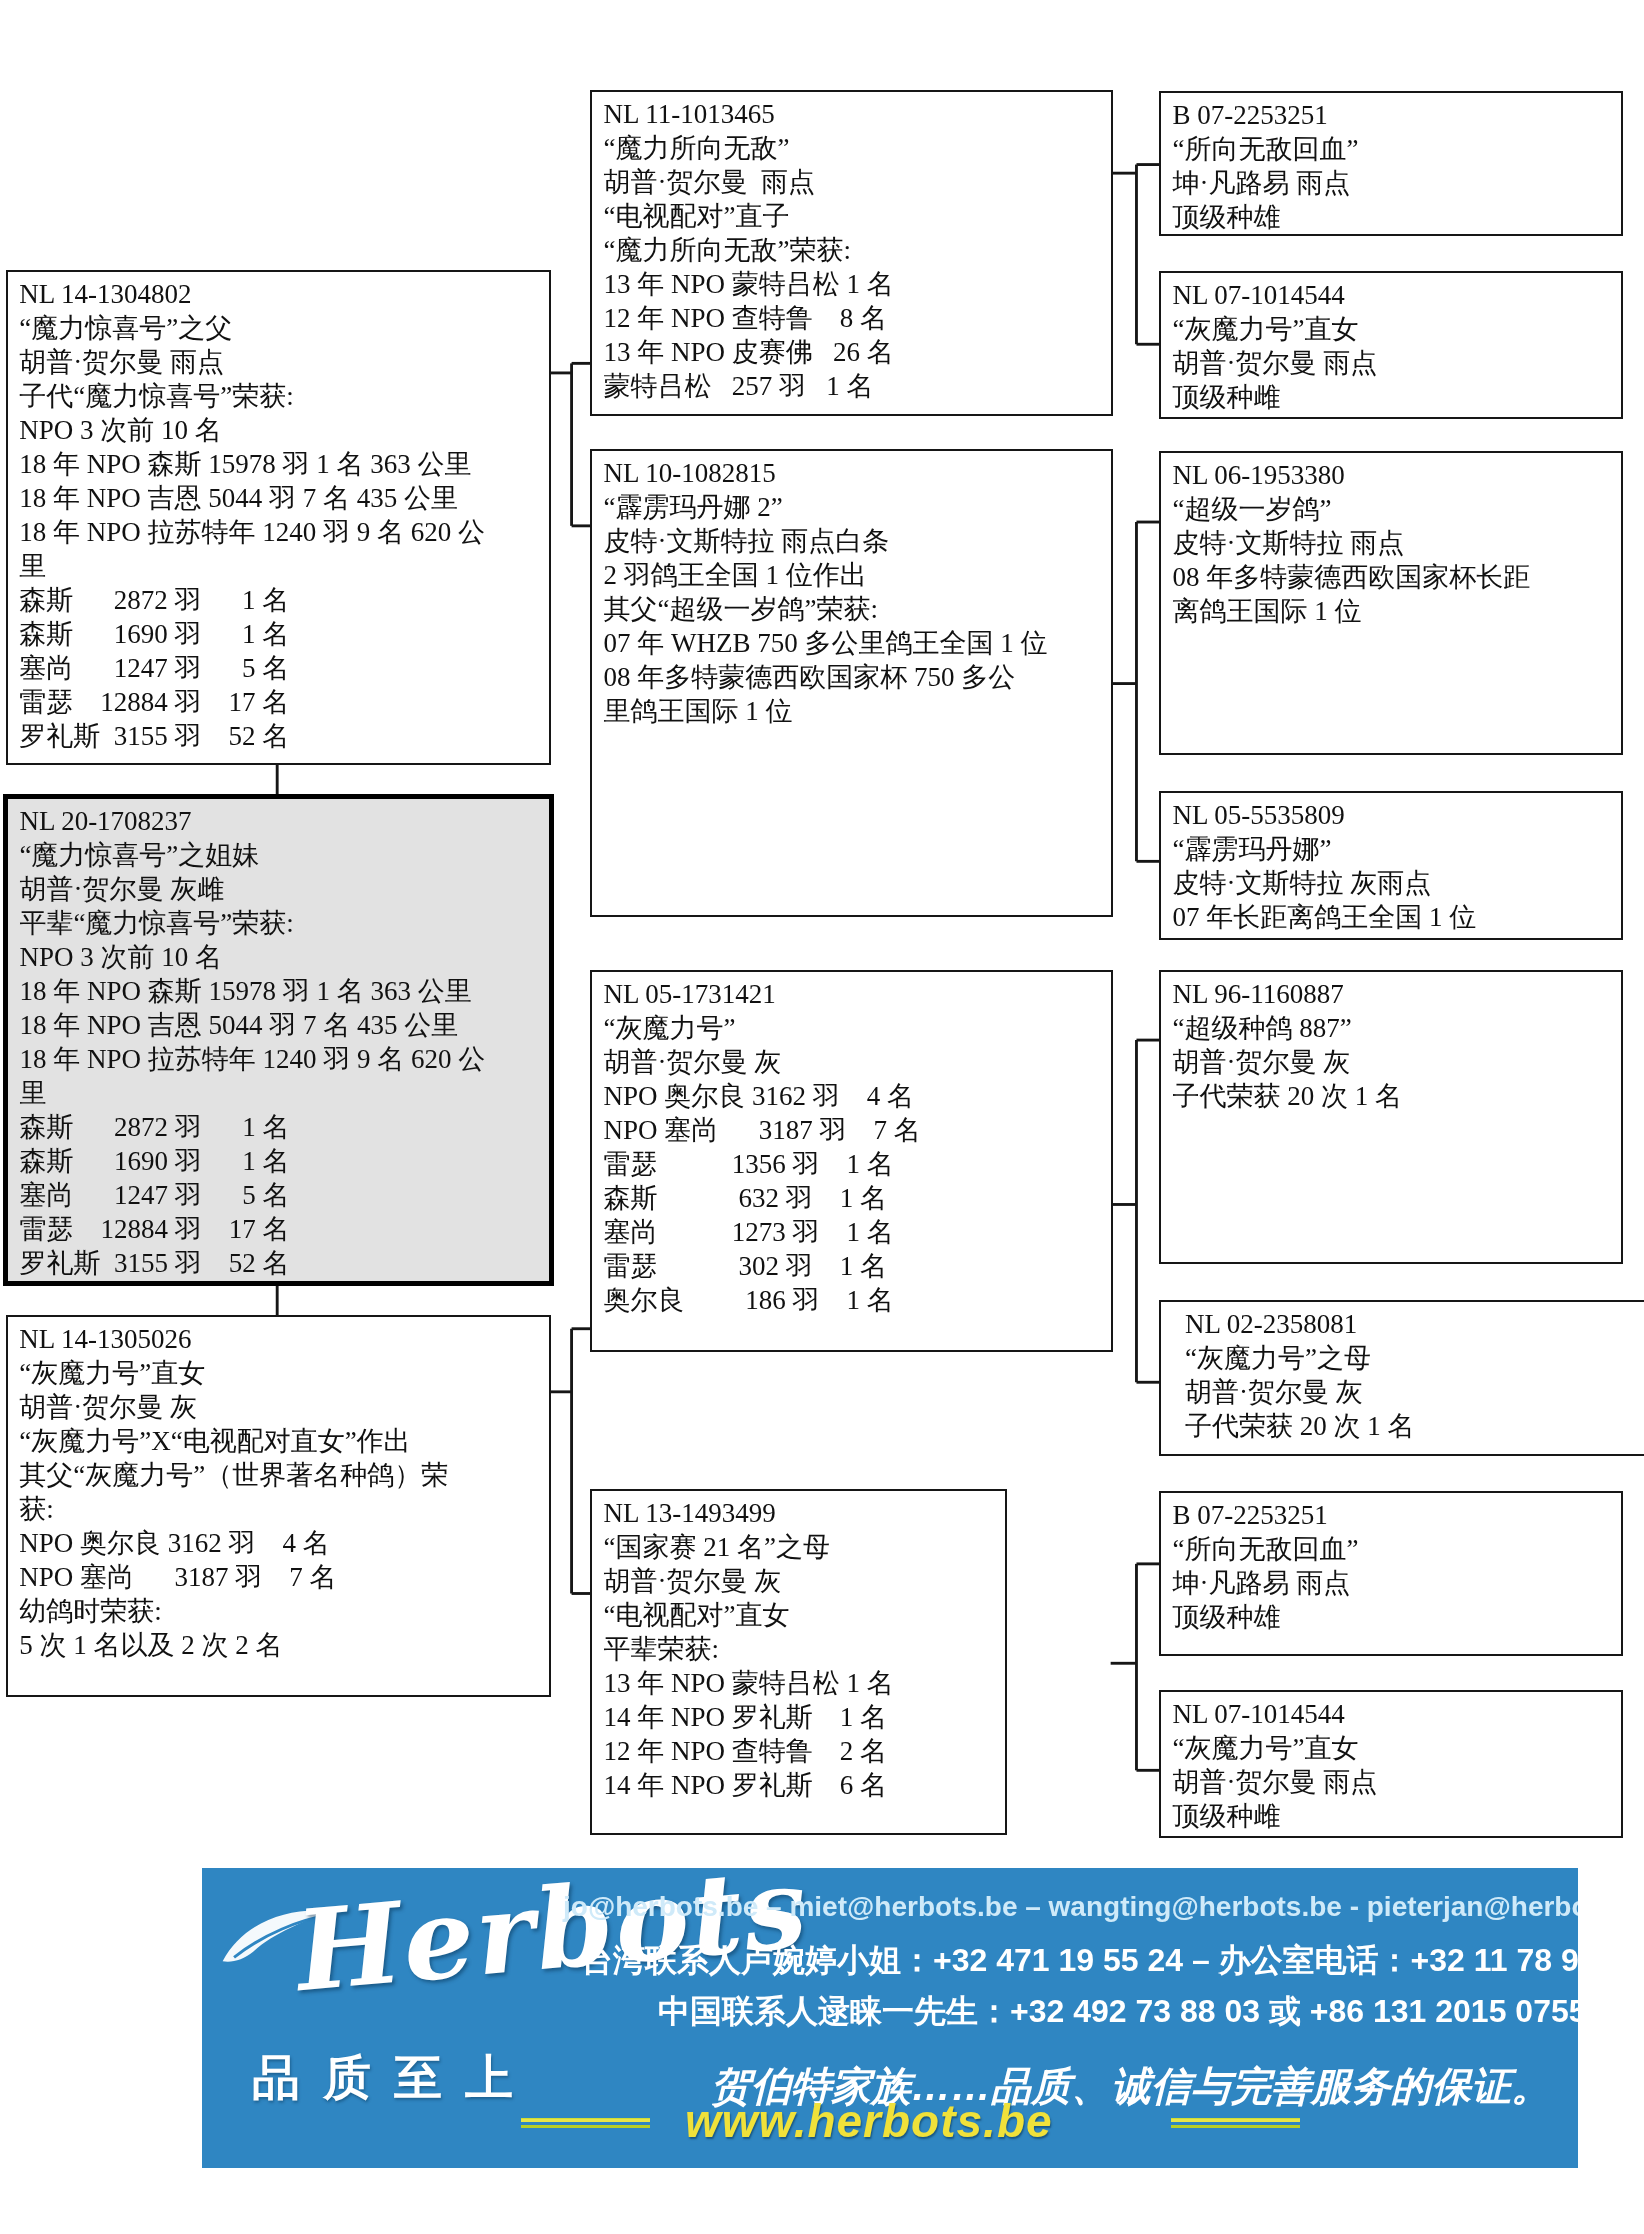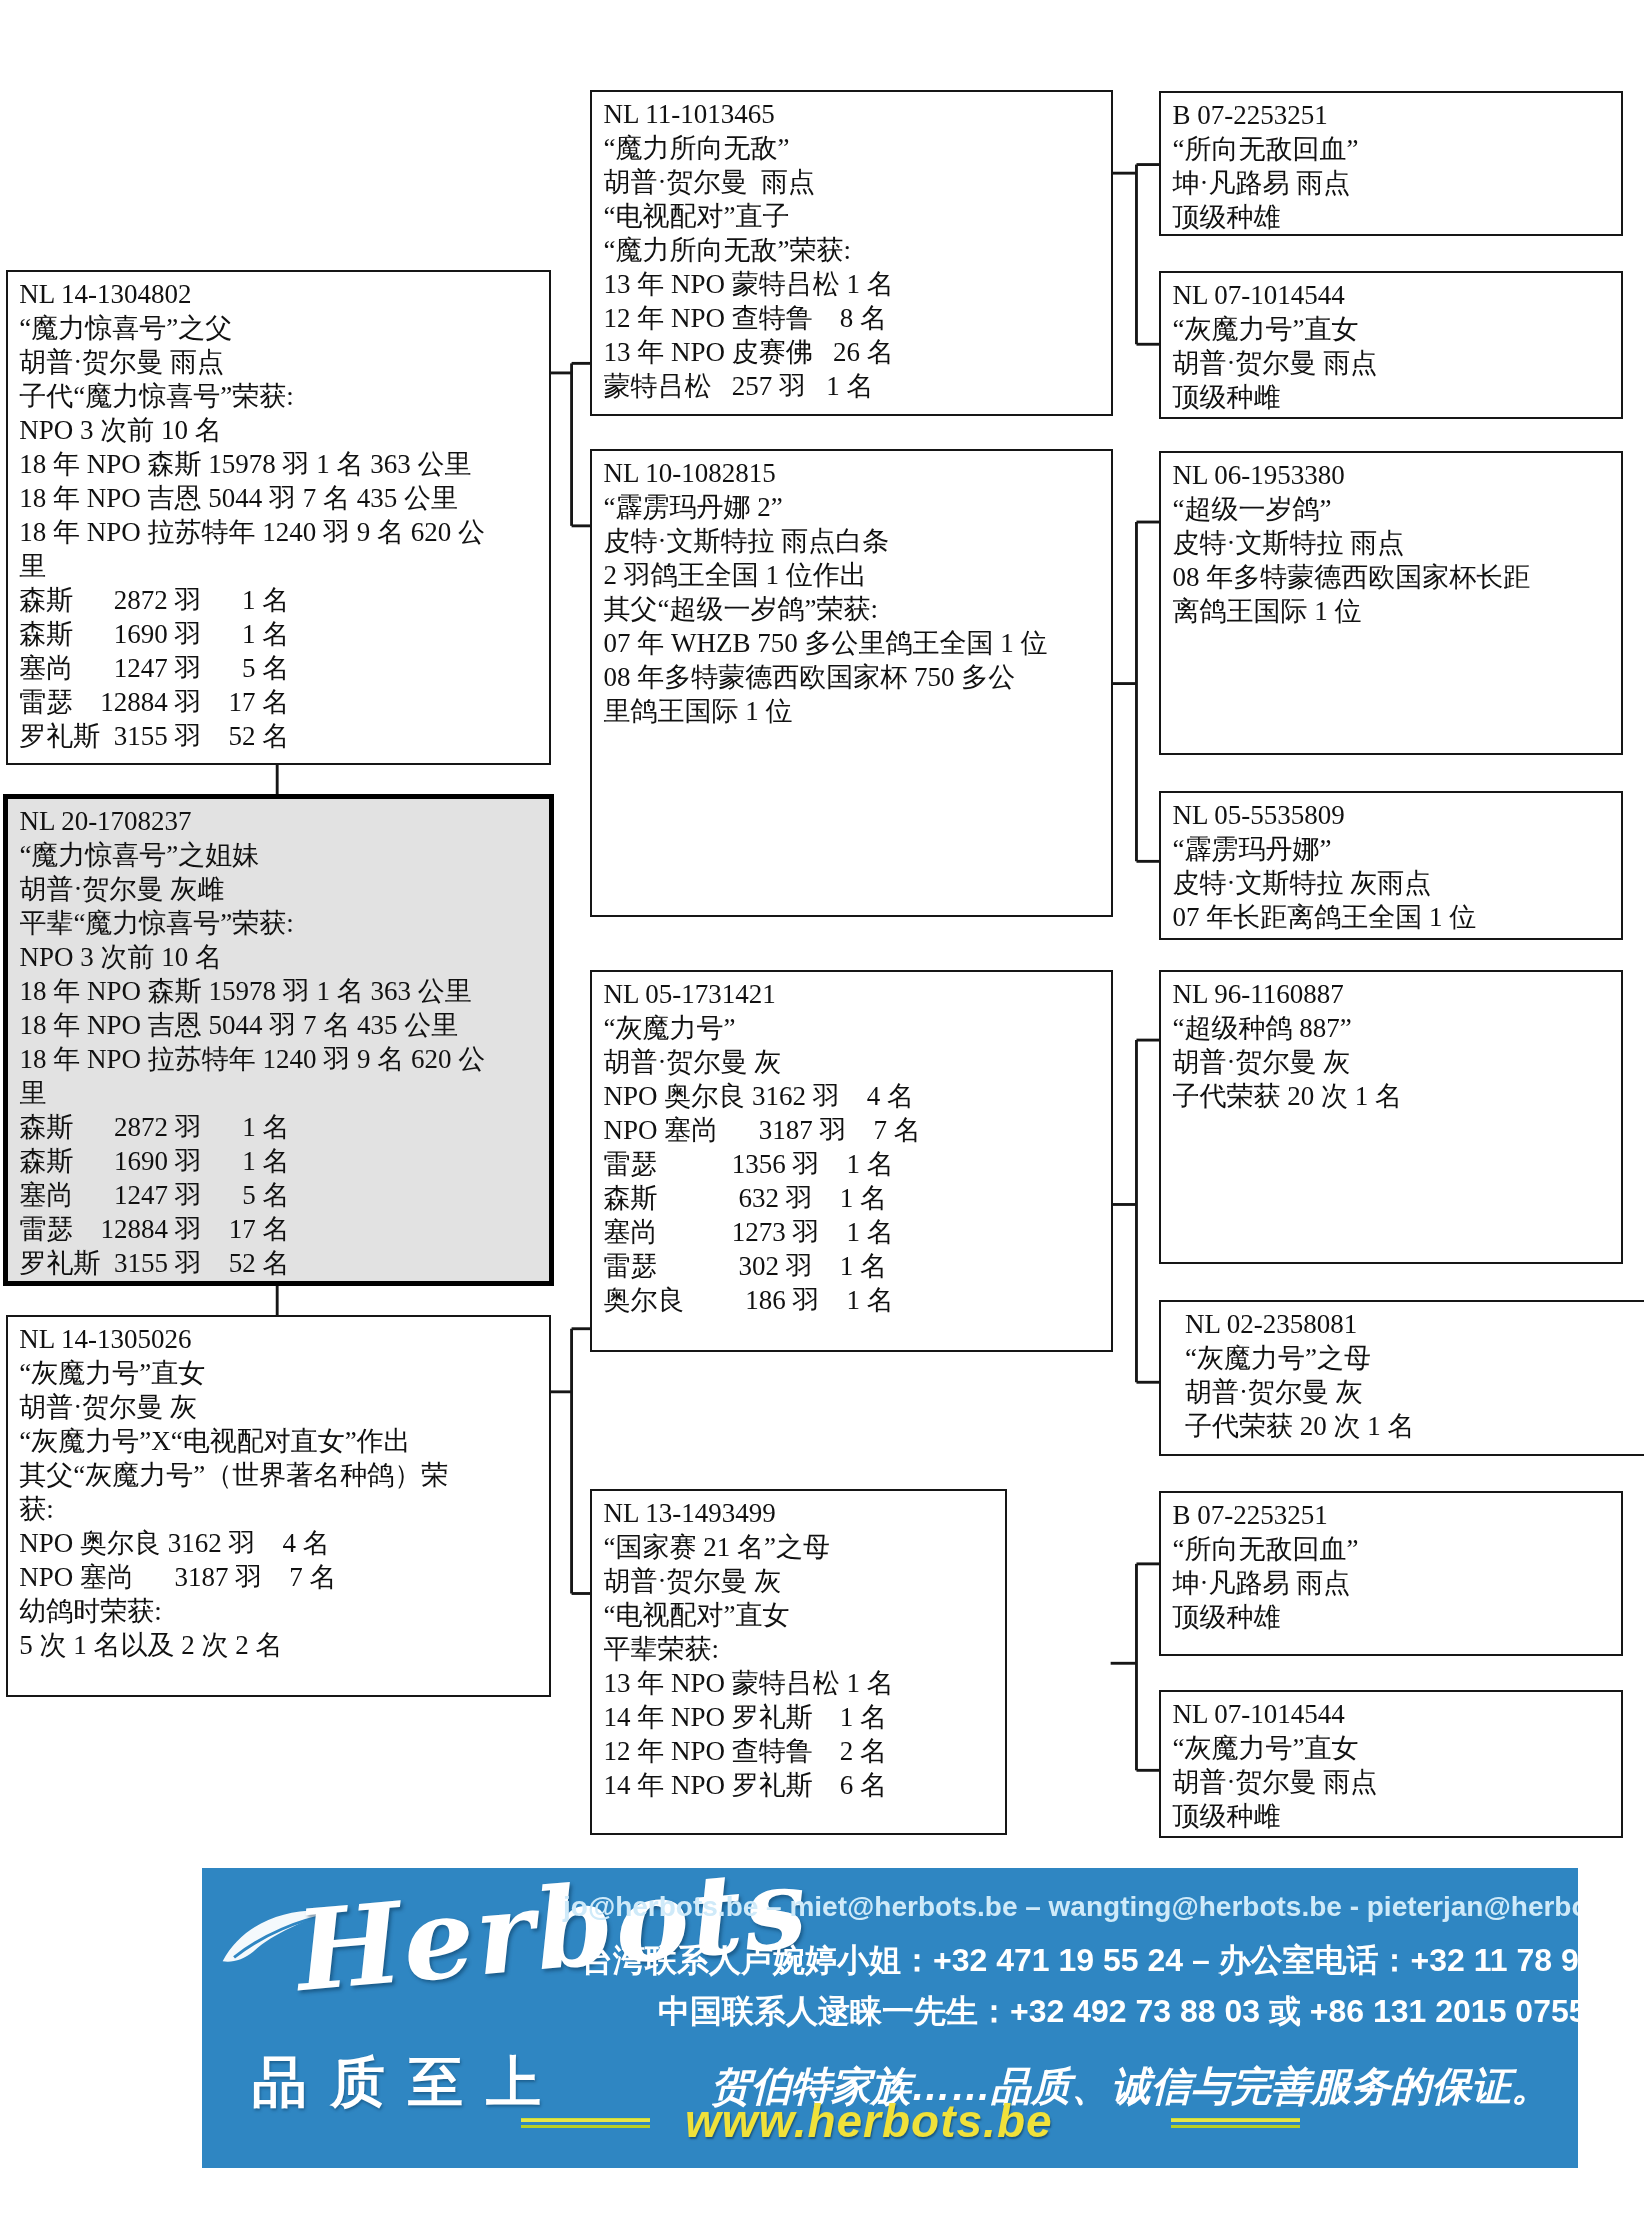--- a/index.html
+++ b/index.html
@@ -12,21 +12,21 @@
   .pbox.highlight{border:5.7px solid #000;background:#e2e2e2;}
   #connectors{position:absolute;left:0;top:0;width:1644px;height:2235px;pointer-events:none;}
   #connectors line{stroke:#161616;stroke-width:3;}
   
   #banner{position:absolute;left:202px;top:1868px;width:1376px;height:300px;background:#2f86c2;overflow:hidden;}
   .b-abs{position:absolute;}
   #logo-script{font-family:"DejaVu Serif","Liberation Serif",serif;font-style:italic;font-weight:bold;
         color:#ffffff;font-size:111px;line-height:111px;transform:rotate(-5deg);
         text-shadow:1.9px 2.9px 3.8px rgba(0,40,70,.45);letter-spacing:1.9px;}
   #logo-sub{font-family:"Liberation Sans","DejaVu Sans",sans-serif;font-weight:bold;color:#ffffff;
-        font-size:55px;letter-spacing:23px;text-shadow:1px 1.9px 2.9px rgba(0,40,70,.4);}
+        font-size:48px;letter-spacing:23px;text-shadow:1px 1.9px 2.9px rgba(0,40,70,.4);}
   .banner-line{font-family:"Liberation Sans","DejaVu Sans",sans-serif;font-weight:bold;white-space:nowrap;}
   #emails-line{color:#cfeaf9;font-size:28px;}
   #taiwan-line,#china-line{color:#ffffff;font-size:32px;}
   #family-slogan{color:#ffffff;font-size:40px;font-style:italic;}
   #website-link{color:#f0e13a;font-size:46px;font-style:italic;font-weight:bold;
         font-family:"Liberation Sans","DejaVu Sans",sans-serif;
         text-shadow:1px 1.9px 1.9px rgba(0,40,70,.5);letter-spacing:1px;}
   .ybar{height:3.8px;background:#cfdd35;border-top:3.8px solid #cfdd35;border-bottom:3.8px solid #b8cf25;
         background:transparent;width:129px;}
   .ybar i{display:block;height:2.9px;background:#e8e54a;margin-top:-1.9px;}

